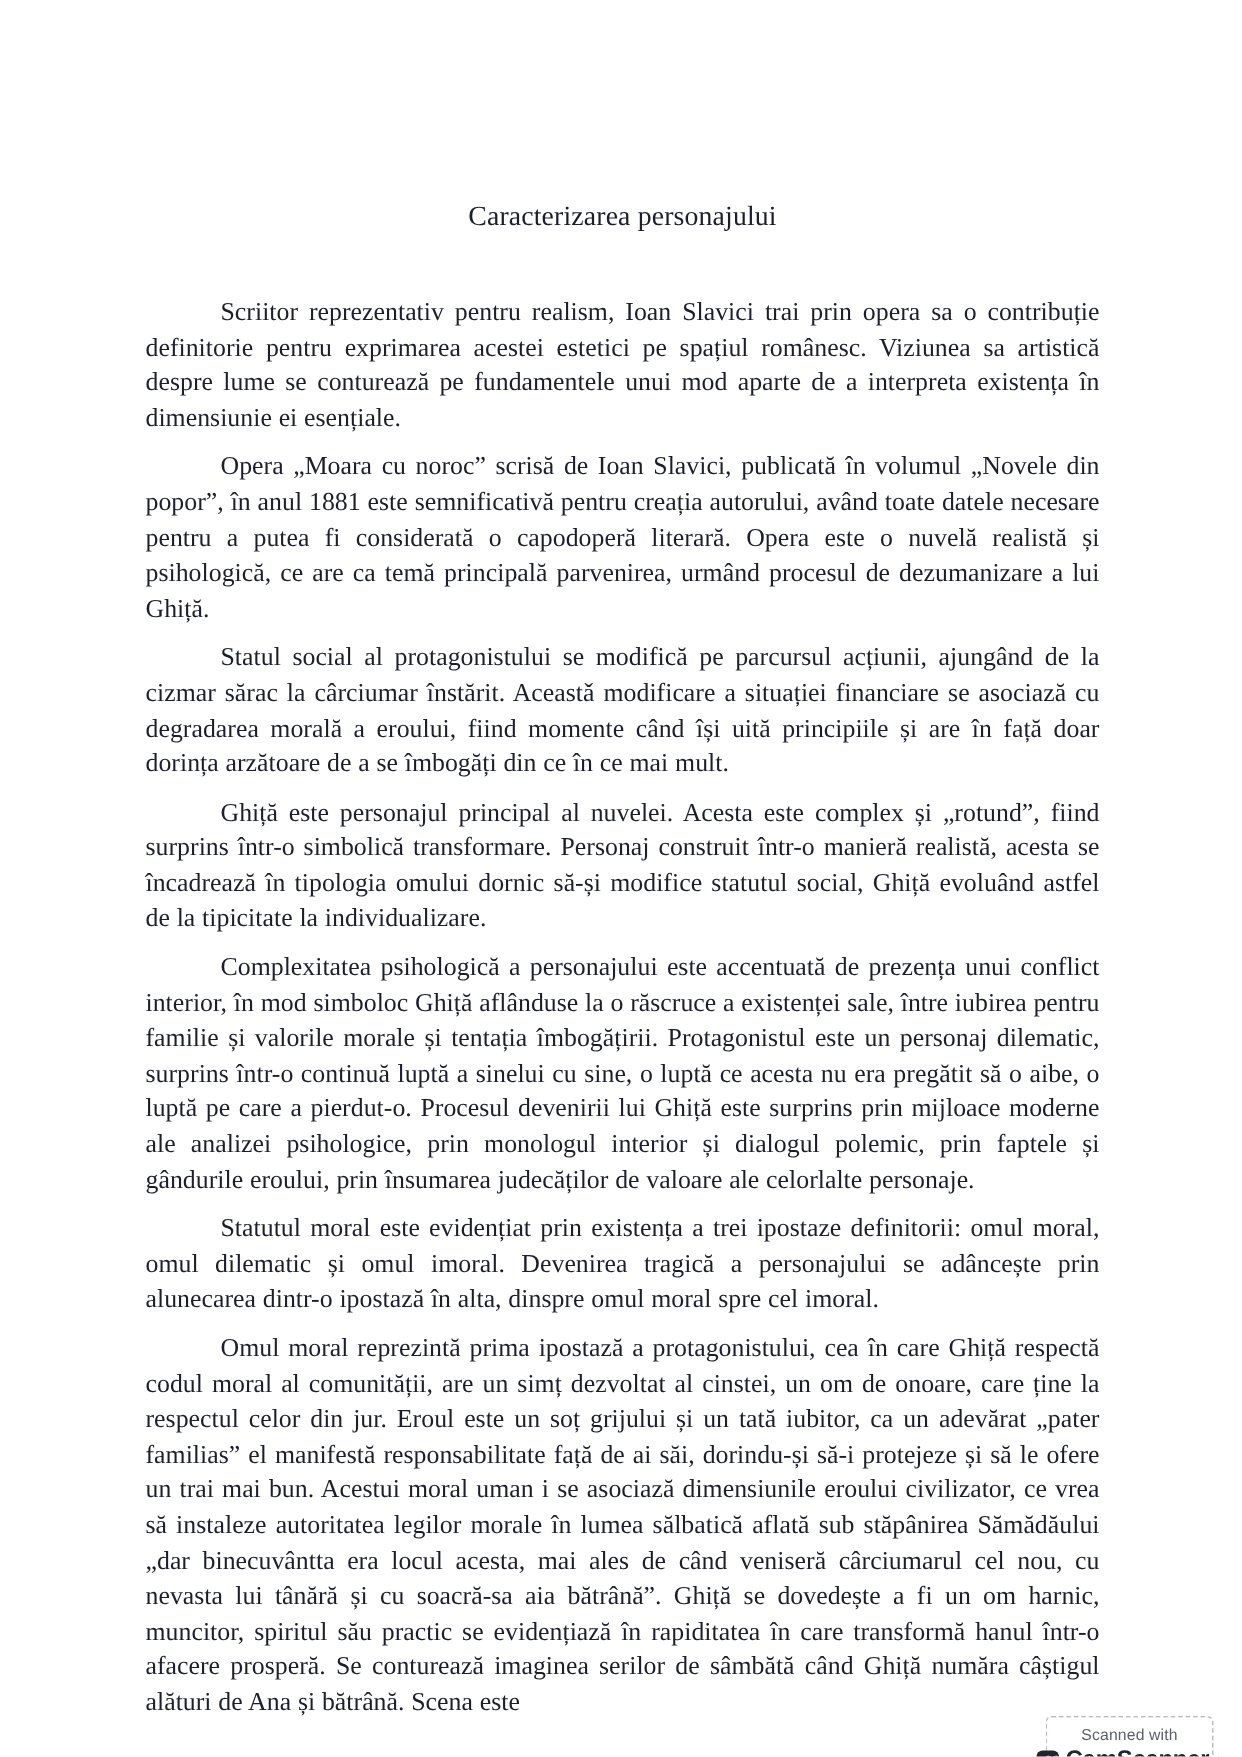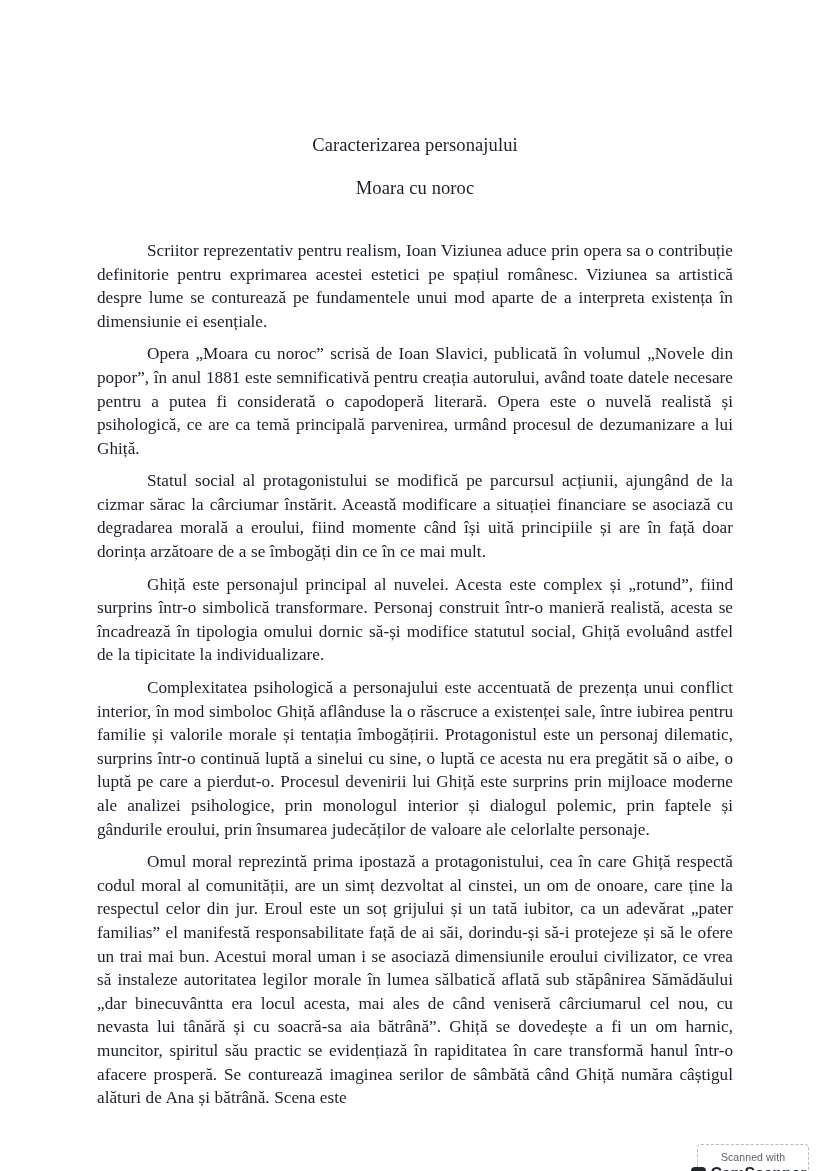--- a/index.html
+++ b/index.html
@@ -155,29 +155,29 @@
 </style>
 </head>
 <body>
 
 <div class="page">
 
   <div class="content">
 
     <h1 class="doc-title">Caracterizarea personajului</h1>
 
-    <h2 class="doc-subtitle">Moara cu noroc</h2>
 
 
     <div class="body-text">
-      <p>Scriitor reprezentativ pentru realism, Ioan Viziunea aduce prin opera sa o contribuție definitorie pentru exprimarea acestei estetici pe spațiul românesc. Viziunea sa artistică despre lume se conturează pe fundamentele unui mod aparte de a interpreta existența în dimensiunie ei esențiale.</p>
+      <p>Scriitor reprezentativ pentru realism, Ioan Slavici trai prin opera sa o contribuție definitorie pentru exprimarea acestei estetici pe spațiul românesc. Viziunea sa artistică despre lume se conturează pe fundamentele unui mod aparte de a interpreta existența în dimensiunie ei esențiale.</p>
       <p>Opera „Moara cu noroc” scrisă de Ioan Slavici, publicată în volumul „Novele din popor”, în anul 1881 este semnificativă pentru creația autorului, având toate datele necesare pentru a putea fi considerată o capodoperă literară. Opera este o nuvelă realistă și psihologică, ce are ca temă principală parvenirea, urmând procesul de dezumanizare a lui Ghiță.</p>
       <p>Statul social al protagonistului se modifică pe parcursul acțiunii, ajungând de la cizmar sărac la cârciumar înstărit. Aceastǎ modificare a situației financiare se asociază cu degradarea morală a eroului, fiind momente când își uită principiile și are în față doar dorința arzătoare de a se îmbogăți din ce în ce mai mult.</p>
       <p>Ghiță este personajul principal al nuvelei. Acesta este complex și „rotund”, fiind surprins într-o simbolică transformare. Personaj construit într-o manieră realistă, acesta se încadrează în tipologia omului dornic să-și modifice statutul social, Ghiță evoluând astfel de la tipicitate la individualizare.</p>
       <p>Complexitatea psihologică a personajului este accentuată de prezența unui conflict interior, în mod simboloc Ghiță aflânduse la o răscruce a existenței sale, între iubirea pentru familie și valorile morale și tentația îmbogățirii. Protagonistul este un personaj dilematic, surprins într-o continuă luptă a sinelui cu sine, o luptă ce acesta nu era pregătit să o aibe, o luptă pe care a pierdut-o. Procesul devenirii lui Ghiță este surprins  prin mijloace moderne ale analizei psihologice, prin monologul interior și dialogul polemic, prin faptele și gândurile eroului, prin însumarea judecăților de valoare ale celorlalte personaje.</p>
+      <p>Statutul moral este evidențiat prin existența a trei ipostaze definitorii: omul moral, omul dilematic și omul imoral. Devenirea tragică a personajului se adâncește prin alunecarea dintr-o ipostază în alta, dinspre omul moral spre cel imoral.</p>
       <p>Omul moral reprezintă prima ipostază a protagonistului, cea în care Ghiță respectă codul moral al comunității, are un simț dezvoltat al cinstei, un om de onoare, care ține la respectul celor din jur. Eroul este un soț grijului și un tată iubitor, ca un adevărat „pater familias” el manifestă responsabilitate față de ai săi, dorindu-și să-i protejeze și să le ofere un trai mai bun. Acestui moral uman i se asociază dimensiunile eroului civilizator, ce vrea să instaleze autoritatea legilor morale în lumea sălbatică aflată sub stăpânirea Sămădăului „dar binecuvânttа era locul acesta, mai ales de când veniseră cârciumarul cel nou, cu nevasta lui tânără și cu soacră-sa aia bătrână”. Ghiță se dovedește a fi un om harnic, muncitor, spiritul său practic se evidențiază în rapiditatea în care transformă hanul într-o afacere prosperă. Se conturează imaginea serilor de sâmbătă când Ghiță număra câștigul alături de Ana și bătrână. Scena este</p>
     </div>
 
   </div>
 
   <div class="watermark">
     <div class="watermark-top">Scanned with</div>
     <div class="watermark-bottom">
       <span class="cs-logo">
         <span>CS</span>

